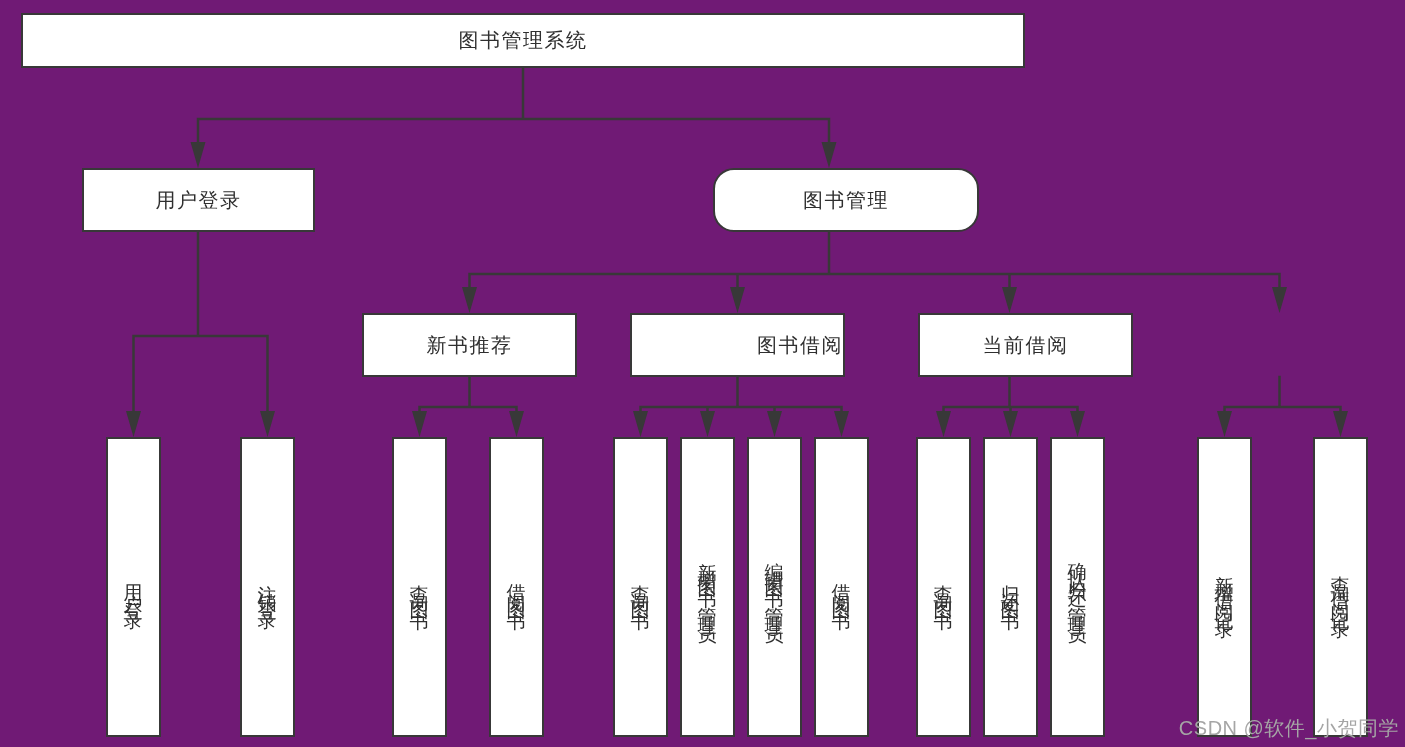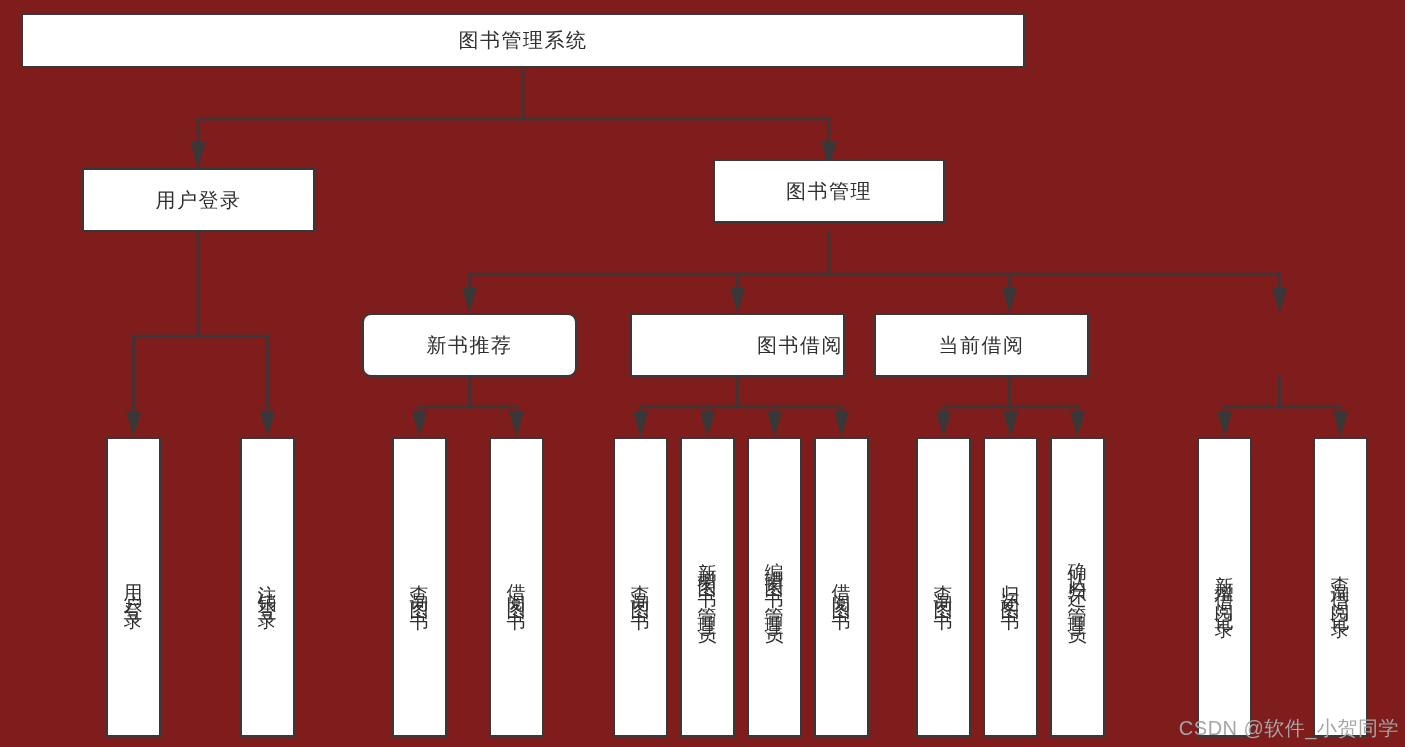--- a/index.html
+++ b/index.html
@@ -1,30 +1,30 @@
 <!DOCTYPE html>
 <html><head>
 <meta charset="utf-8">
 <style>
   html,body{margin:0;padding:0;background:#fff;}
   .stage{
-    position:relative;width:1405px;height:747px;background:#7f1d1d;overflow:hidden;
+    position:relative;width:1405px;height:747px;background:#701a75;overflow:hidden;
     font-family:"Liberation Sans","DejaVu Sans",sans-serif;
   }
   .connectors{position:absolute;left:0;top:0;z-index:1;}
   .box{
     position:absolute;box-sizing:border-box;background:#ffffff;
     border:2.5px solid #383838;color:#2f2f2f;
     display:flex;align-items:center;justify-content:center;
     z-index:2;
   }
   .box-h{font-size:20px;letter-spacing:1.5px;white-space:nowrap;}
   .root{left:21px;top:13px;width:1004px;height:55px;}
   .lvl2a{left:82px;top:168px;width:233px;height:64px;}
-  .lvl2b{left:713px;top:159px;width:232px;height:64px;}
+  .lvl2b{left:713px;top:168px;width:266px;height:64px;border-radius:21px;}
   .lvl3{top:313px;width:215px;height:64px;}
   .leaf{top:437px;width:55px;height:300px;font-size:19px;}
   .leaf span{
     writing-mode:vertical-rl;text-orientation:mixed;
     letter-spacing:9px;line-height:1;display:block;
   }
   .watermark{
     position:absolute;right:6px;bottom:5px;z-index:3;
     font-size:20px;color:#a5a5a5;letter-spacing:0.5px;white-space:nowrap;margin-left:32px;
   }
@@ -71,27 +71,27 @@
     <span>图书管理系统</span>
   </div>
 
   <div class="box box-h lvl2a">
     <span>用户登录</span>
   </div>
   <div class="box box-h lvl2b">
     <span>图书管理</span>
   </div>
 
-  <div class="box box-h lvl3" style="left:362px;border-radius:9px;">
+  <div class="box box-h lvl3" style="left:362px;">
     <span>新书推荐</span>
   </div>
   <div class="box box-h lvl3" style="left:630px;justify-content:flex-end;">
     <span>图书借阅</span>
   </div>
-  <div class="box box-h lvl3" style="left:874px;">
+  <div class="box box-h lvl3" style="left:918px;">
     <span>当前借阅</span>
   </div>
 
   <div class="box leaf" style="left:106px;">
     <span>用户登录</span>
   </div>
   <div class="box leaf" style="left:240px;">
     <span>注销登录</span>
   </div>
 

